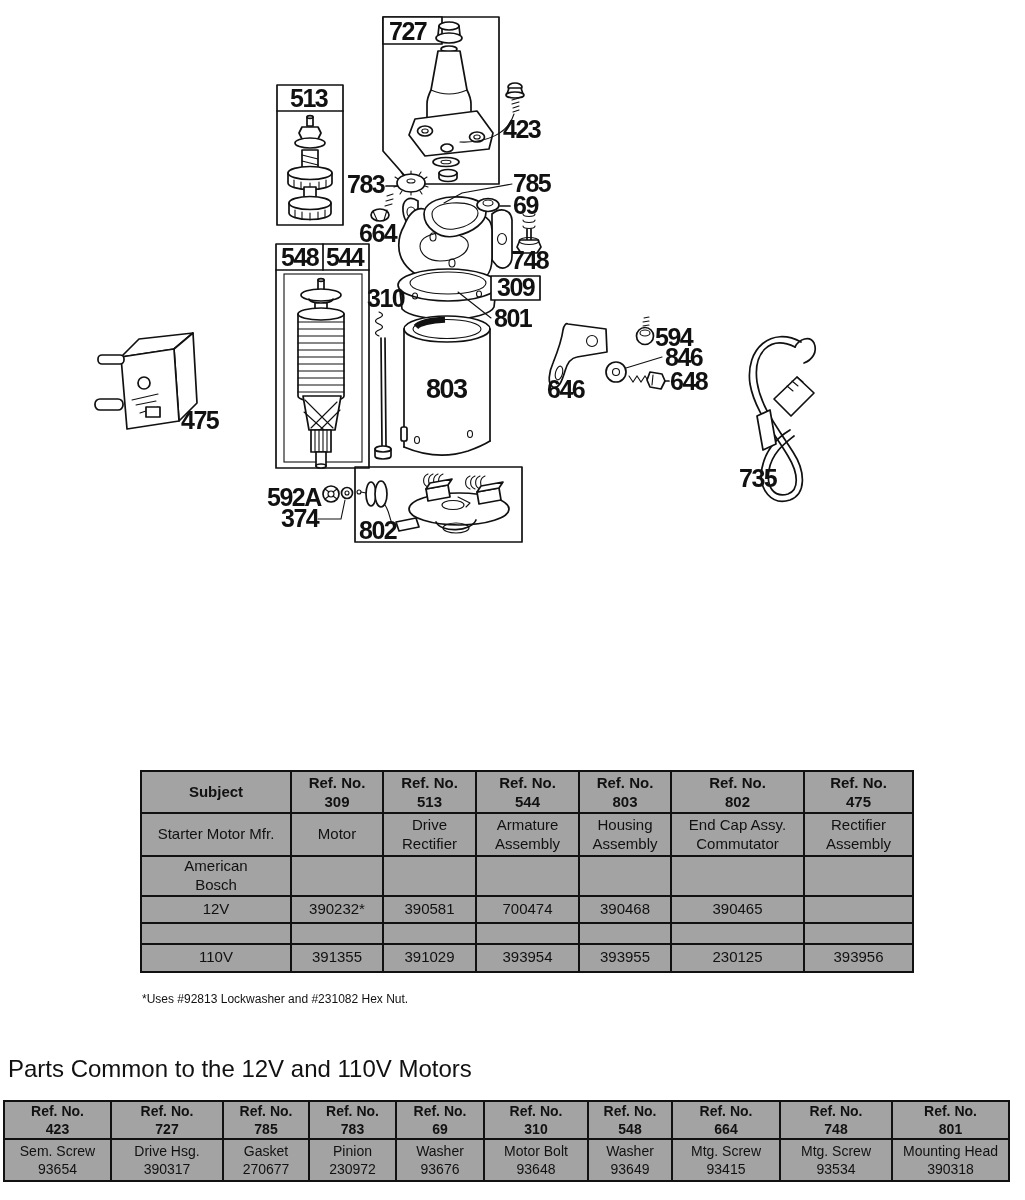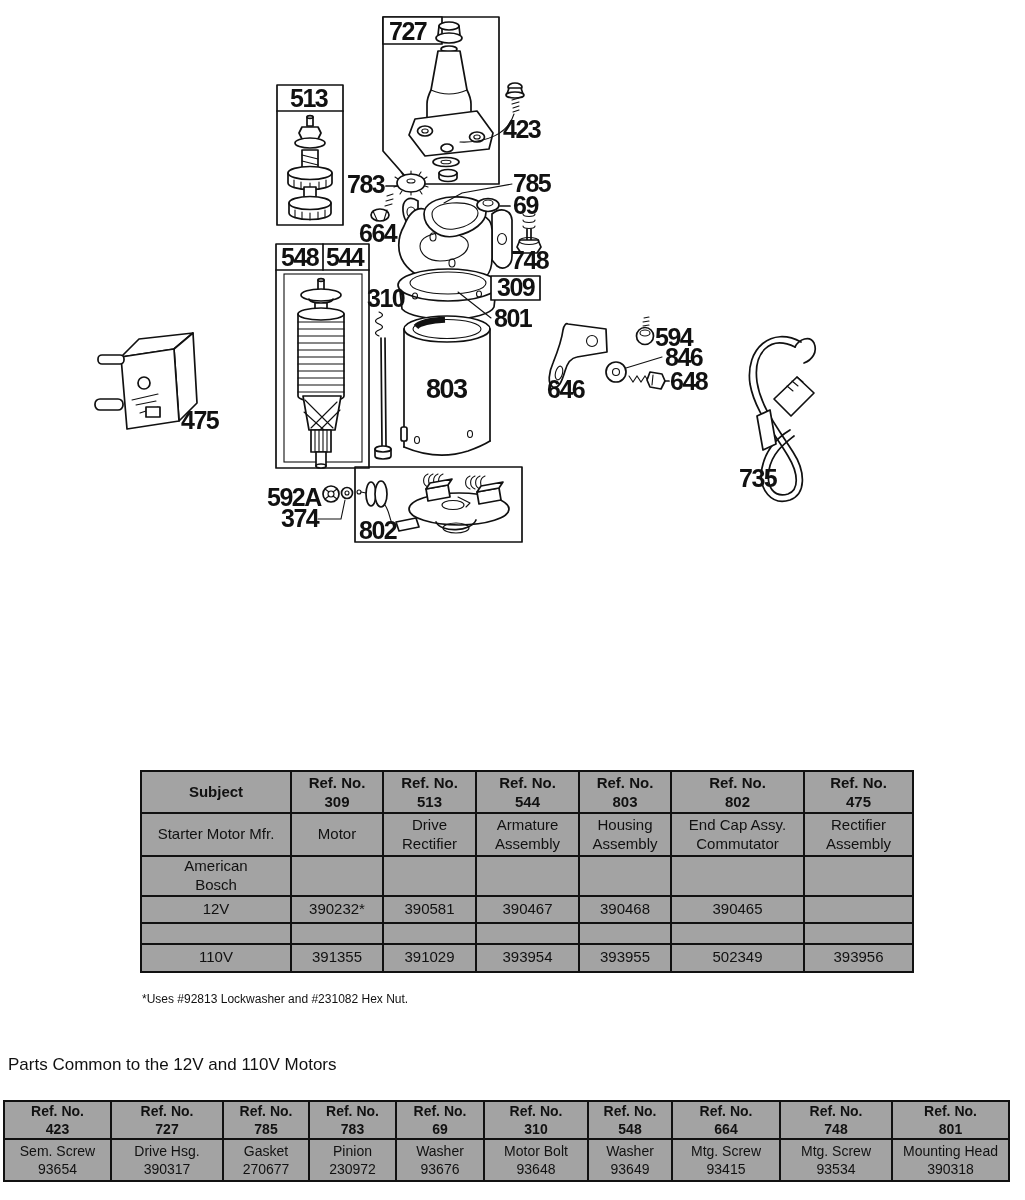--- a/index.html
+++ b/index.html
@@ -13,21 +13,21 @@
   svg .plbl{font-size:25px;font-weight:bold;letter-spacing:-1.5px;}
   table{border-collapse:collapse;table-layout:fixed;background:#a3a3a3;}
   td,th{border:2px solid #111;text-align:center;vertical-align:middle;
         white-space:pre-line;padding:0 2px;overflow:hidden;}
   .spec{position:absolute;left:140px;top:770px;width:772px;}
   .spec th{font-size:15px;font-weight:bold;line-height:1.3;}
   .spec td{font-size:15px;line-height:1.25;}
   .r-head{height:42px}.r-mfr{height:43px}.r-ab{height:35px}
   .r-12{height:27px}.r-empty{height:21px}.r-110{height:28px}
   .footnote{position:absolute;left:142px;top:992px;font-size:12px;}
-  .heading2{position:absolute;left:8px;top:1055px;font-size:17px;}
+  .heading2{position:absolute;left:8px;top:1055px;font-size:24px;}
   .common{position:absolute;left:3px;top:1100px;width:1005px;}
   .common th{font-size:14px;font-weight:bold;height:33px;line-height:1.3;}
   .common td{font-size:14px;height:40px;line-height:1.3;}
 </style>
 </head>
 <body>
 
 <div class="page">
 
 <svg width="1025" height="620" viewBox="0 0 1025 620">
@@ -328,41 +328,41 @@
     <td></td>
     <td></td>
     <td></td>
     <td></td>
     <td></td>
   </tr>
   <tr class="r-12">
     <td>12V</td>
     <td>390232*</td>
     <td>390581</td>
-    <td>390467</td>
+    <td>700474</td>
     <td>390468</td>
     <td>390465</td>
     <td></td>
   </tr>
   <tr class="r-empty">
     <td></td>
     <td></td>
     <td></td>
     <td></td>
     <td></td>
     <td></td>
     <td></td>
   </tr>
   <tr class="r-110">
     <td>110V</td>
     <td>391355</td>
     <td>391029</td>
     <td>393954</td>
     <td>393955</td>
-    <td>502349</td>
+    <td>230125</td>
     <td>393956</td>
   </tr>
 </tbody>
     </table>
 
 <div class="footnote">*Uses #92813 Lockwasher and #231082 Hex Nut.</div>
 
 <div class="heading2">Parts Common to the 12V and 110V Motors</div>
 
 <table class="common">

